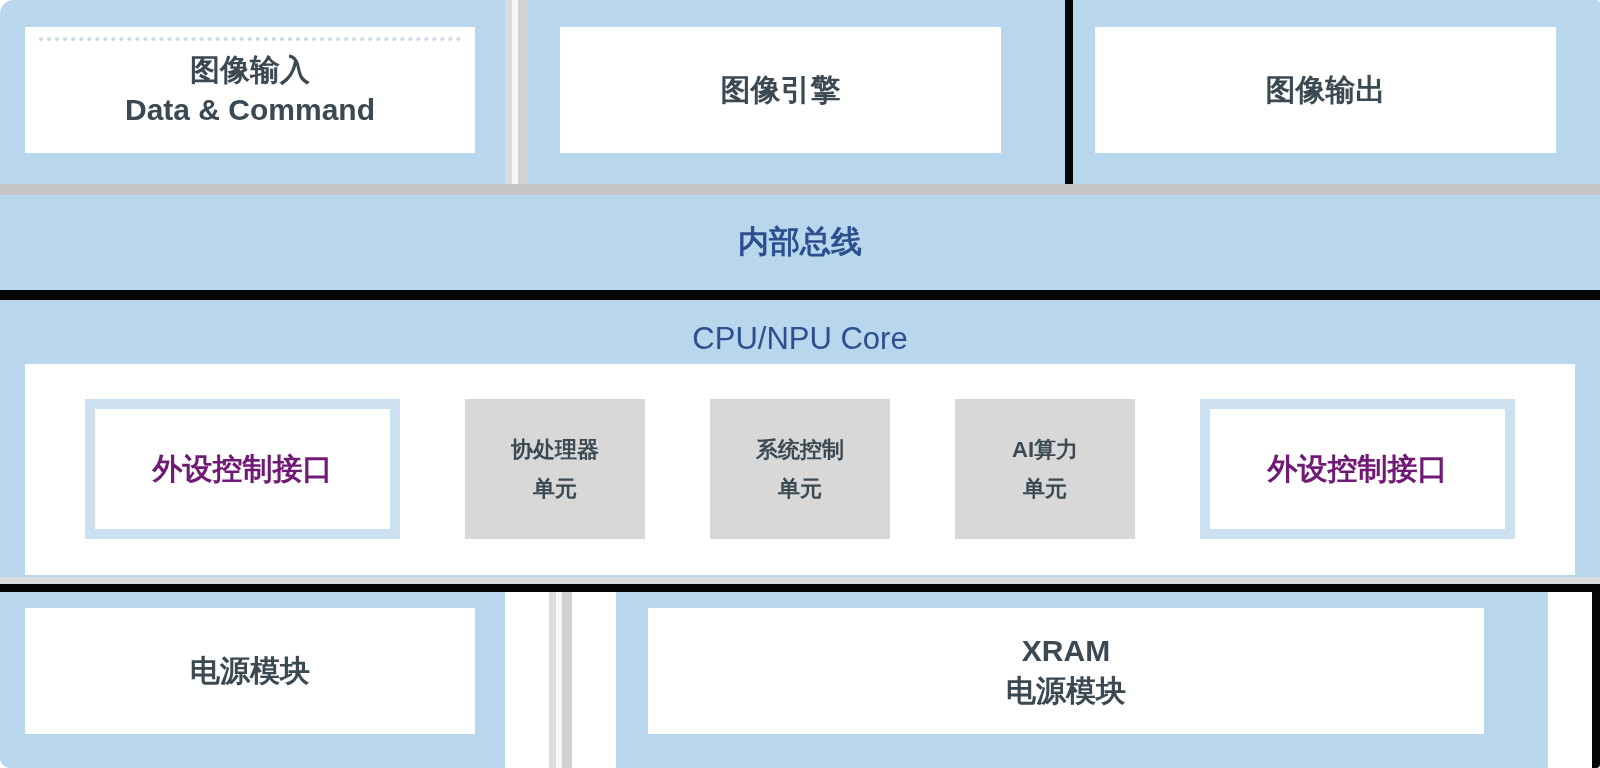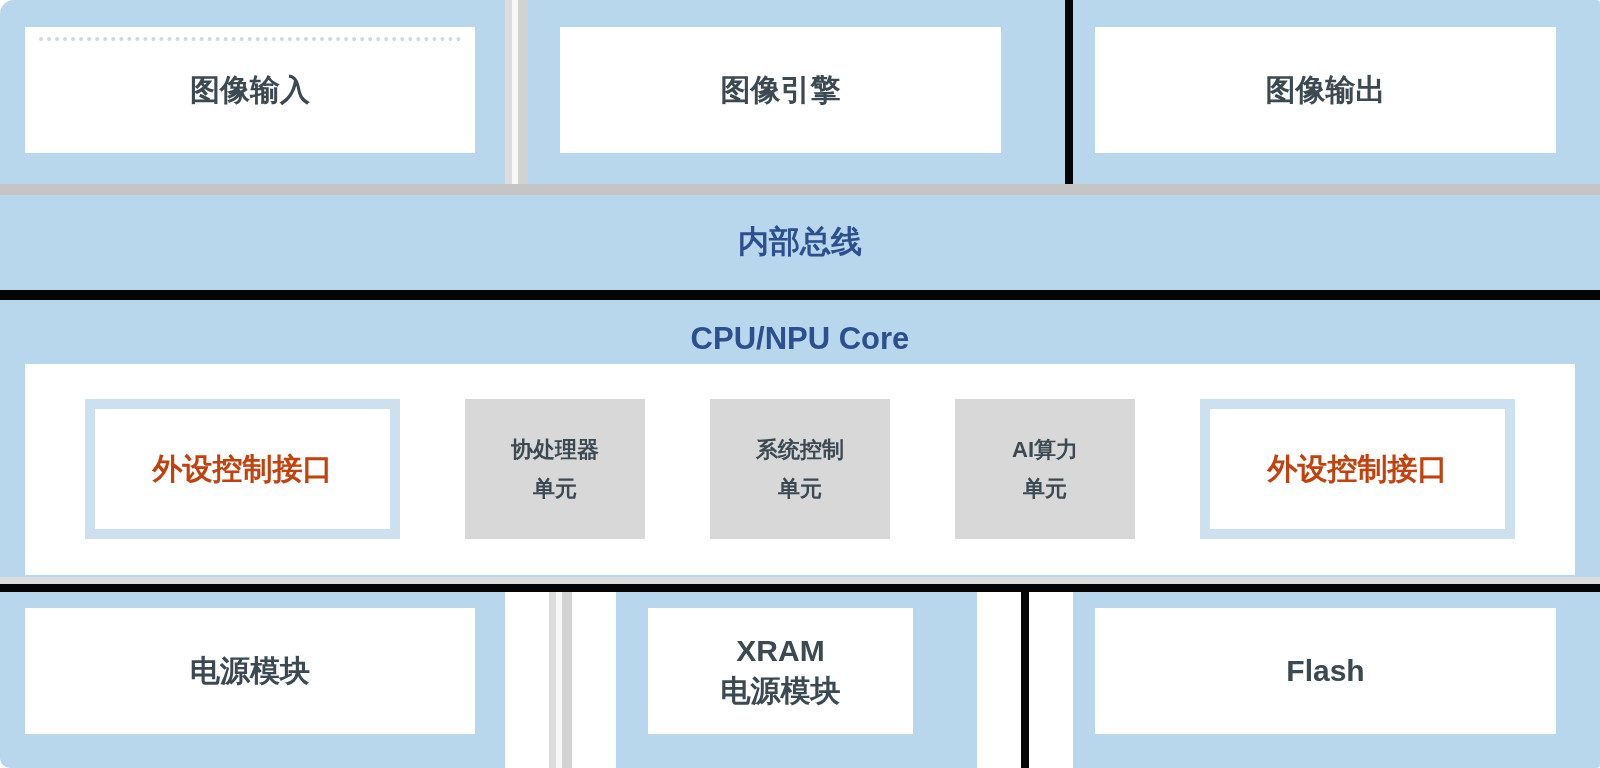--- a/index.html
+++ b/index.html
@@ -64,51 +64,52 @@
   }
 
   
   .core{
     height:307px;background:#b9d7ec;
     display:flex;flex-direction:column;
     box-sizing:border-box;padding-top:15px;
   }
   .core-title{
     height:49px;display:flex;align-items:center;justify-content:center;
-    color:#2c4f8f;font-weight:700;font-size:31px;
+    color:#2c4f8f;font-weight:400;font-size:31px;
   }
   .core-inner{
     margin:0 25px;height:211px;background:#ffffff;
     display:flex;align-items:center;justify-content:space-between;
     box-sizing:border-box;padding:0 60px;
   }
   .port-box{
     width:315px;height:140px;box-sizing:border-box;
     background:#cde0f0;padding:10px;
   }
   .port-inner{
     width:100%;height:100%;background:#ffffff;
     display:flex;align-items:center;justify-content:center;
-    color:#c2410c;font-weight:600;font-size:30px;text-align:center;
+    color:#701a75;font-weight:600;font-size:30px;text-align:center;
   }
   .gray-box{
     width:180px;height:140px;background:#d8d8d8;
     display:flex;flex-direction:column;align-items:center;justify-content:center;
     color:#3b4952;font-weight:600;font-size:22px;line-height:39px;text-align:center;
   }
 </style>
 </head>
 <body>
 
 <div class="page">
 
   <div class="row row-top">
     <div class="panel panel-1">
       <div class="white-box dotted">
         <span>图像输入</span>
+        <span>Data &amp; Command</span>
       </div>
     </div>
     <div class="vgap-gray"></div>
     <div class="panel panel-2">
       <div class="white-box">
         <span>图像引擎</span>
       </div>
     </div>
     <div class="vgap-black"></div>
     <div class="panel panel-3">
@@ -166,20 +167,15 @@
       </div>
     </div>
     <div class="vgap-gray"></div>
     <div class="panel panel-2">
       <div class="white-box">
         <span>XRAM</span>
         <span>电源模块</span>
       </div>
     </div>
     <div class="vgap-black"></div>
-    <div class="panel panel-3">
-      <div class="white-box">
-        <span>Flash</span>
-      </div>
-    </div>
   </div>
 
 </div>
 
 </body></html>

